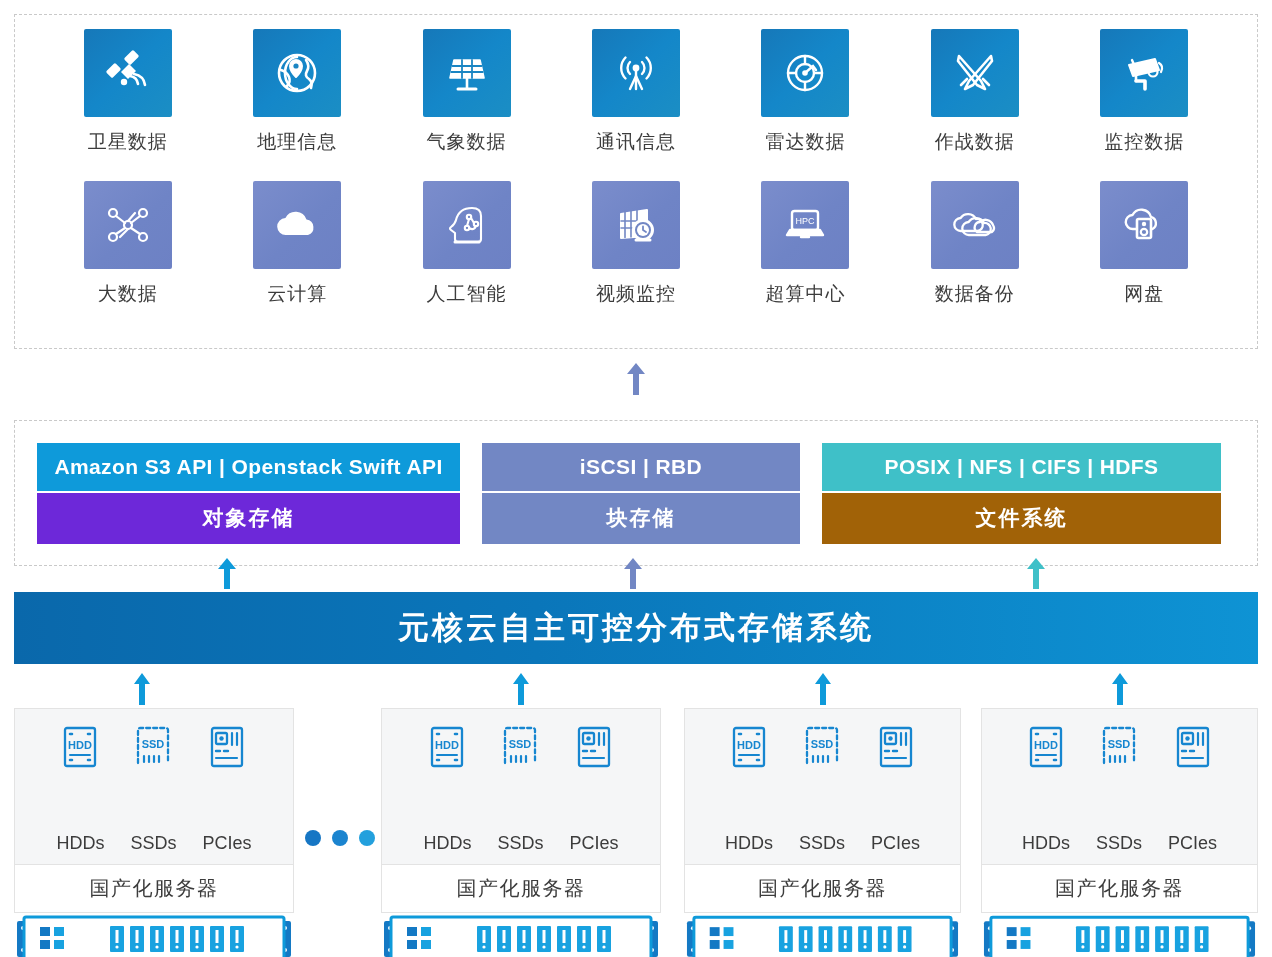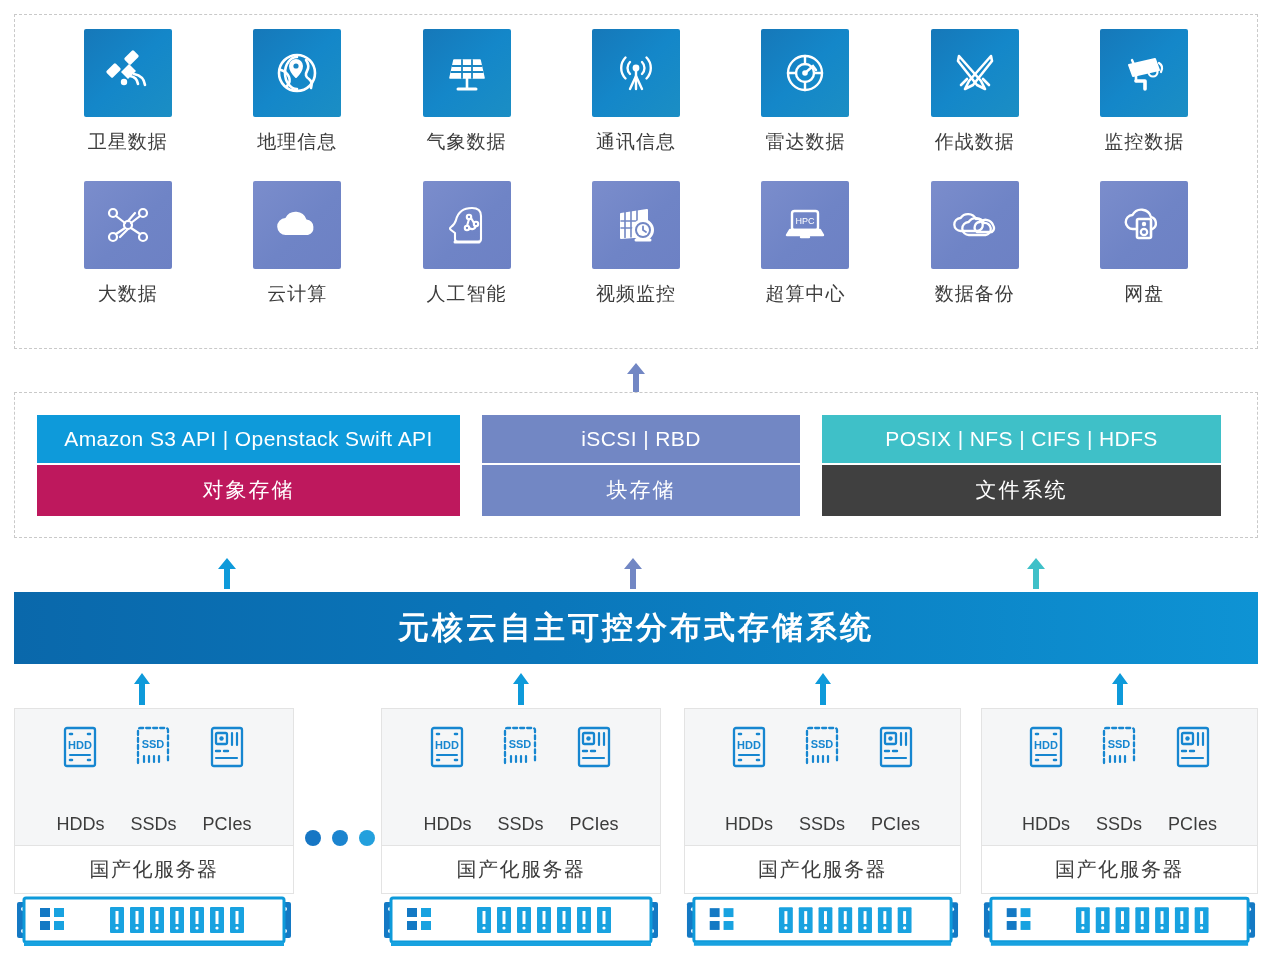--- a/index.html
+++ b/index.html
@@ -43,24 +43,25 @@
     white-space: nowrap;
   }
   .app-tile svg { display: block; }
 
   
   .arrow { position: absolute; }
   .arrow svg { display: block; }
 
   
   .iface-panel {
-    position: absolute; left: 14px; top: 392px;
+    position: absolute; left: 14px; top: 420px;
     width: 1244px; height: 146px;
     border: 1px dashed #c9c9c9;
     background: #fff;
+    font-weight: bold;
   }
   .iface-row {
     display: flex; align-items: center;
     height: 100%;
     padding: 0 22px;
     gap: 22px;
   }
   .iface-card {
     display: flex; flex-direction: column;
     height: 101px;
@@ -74,25 +75,25 @@
     display: flex; align-items: center; justify-content: center;
     color: #ffffff; font-size: 21px; letter-spacing: 0.4px;
     border-bottom: 2px solid #ffffff;
   }
   .iface-name {
     flex: 1 1 auto;
     display: flex; align-items: center; justify-content: center;
     color: #ffffff; font-size: 21px; letter-spacing: 2px;
   }
   .c-obj .iface-api  { background: #0e9ada; }
-  .c-obj .iface-name { background: #be185d; }
+  .c-obj .iface-name { background: #6d28d9; }
   .c-blk .iface-api  { background: #7287c4; }
   .c-blk .iface-name { background: #7287c4; }
   .c-fs  .iface-api  { background: #3fc0c8; }
-  .c-fs  .iface-name { background: #404040; }
+  .c-fs  .iface-name { background: #a16207; }
 
   
   .banner {
     position: absolute; left: 14px; top: 592px;
     width: 1244px; height: 72px;
     background: linear-gradient(90deg, #0a68ab 0%, #0a76ba 42%, #0e93d4 100%);
     display: flex; align-items: center; justify-content: center;
   }
   .banner-title {
     color: #ffffff; font-size: 31px; font-weight: bold;
@@ -107,21 +108,21 @@
     background: #ffffff;
     width: 100%;
   }
   .drives {
     background: #f5f6f7;
     display: flex; align-items: center; justify-content: center;
     gap: 26px;
     padding: 16px 0 10px 0;
   }
   .drive { display: flex; flex-direction: column; align-items: center; gap: 42px; }
-  .drive-label { margin-top: 3px; font-size: 18px; color: #3c3c3c; }
+  .drive-label { margin-top: 22px; font-size: 18px; color: #3c3c3c; }
   .srv-name {
     border-top: 1px solid #e3e3e3;
     height: 48px;
     display: flex; align-items: center; justify-content: center;
     font-size: 20px; color: #3c3c3c; letter-spacing: 1.5px;
   }
   .rack { margin-top: 2px; }
   .dots {
     position: absolute; top: 122px; left: 305px;
     display: flex; gap: 11px; align-items: center;

